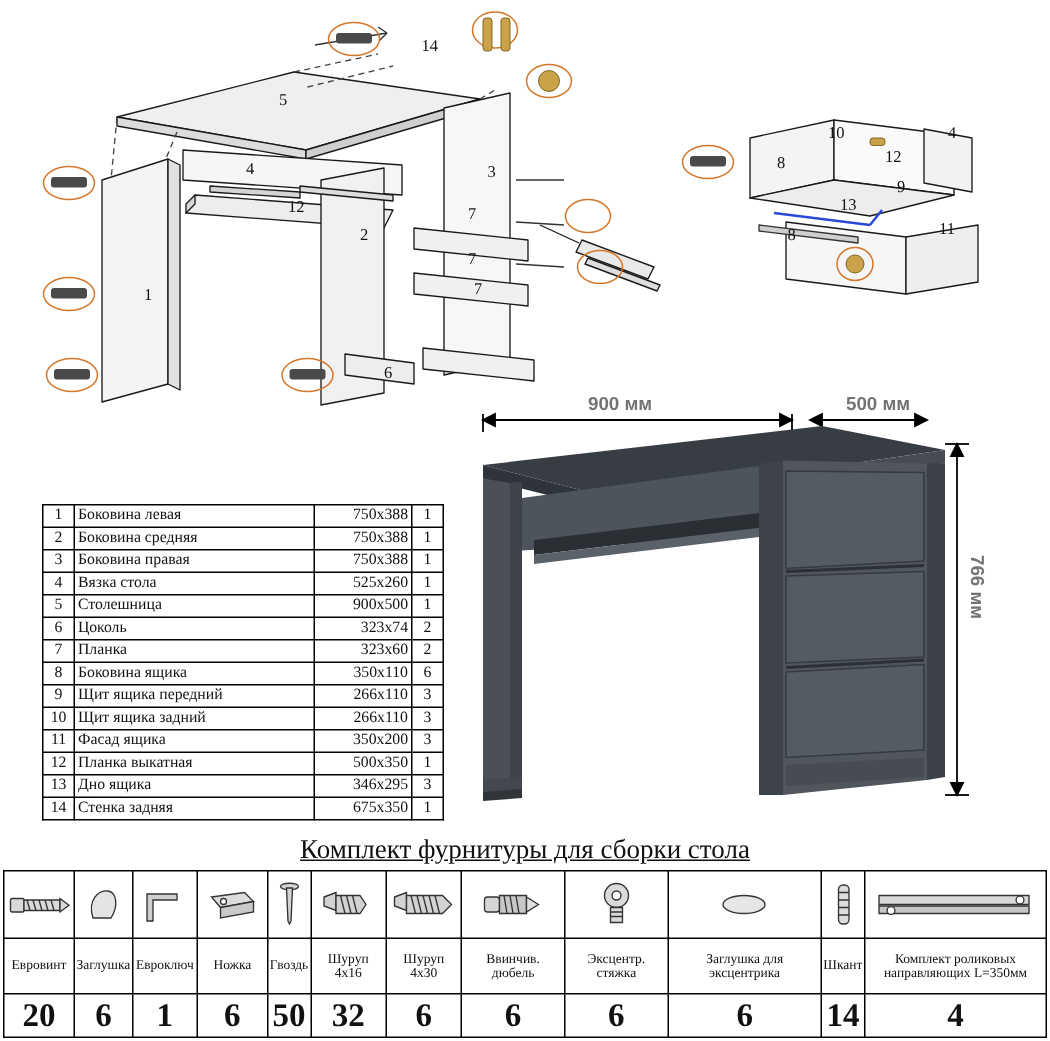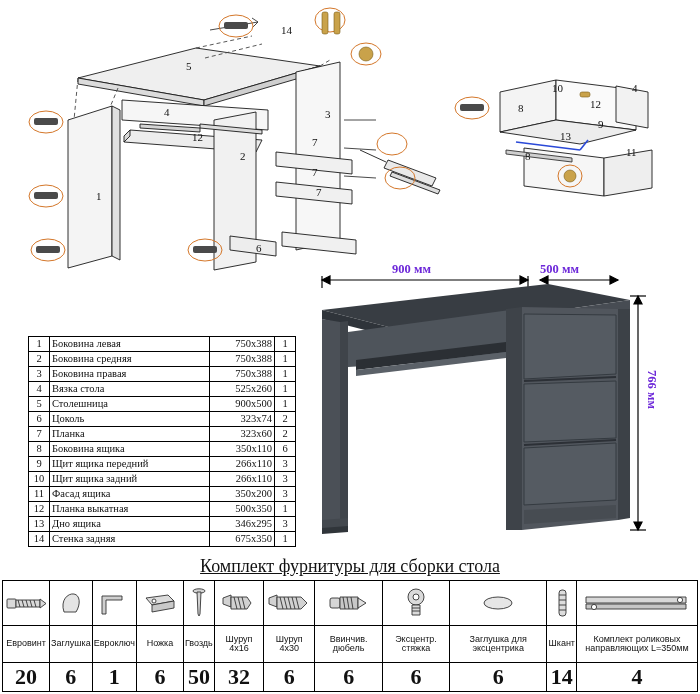--- a/index.html
+++ b/index.html
@@ -29,37 +29,37 @@
   }
   #parts-table td.num{width:16px;text-align:center;}
   #parts-table td.nm{text-align:left;}
   #parts-table td.sz{width:60px;text-align:right;}
   #parts-table td.qty{width:16px;text-align:center;}
 
   
   #desk{left:300px;top:262px;width:400px;height:290px;}
 
   .dim-label{
-    font-family:Liberation Serif, serif;
-    font-weight:bold;font-size:12.5px;color:#6d28d9;
+    font-family:Liberation Sans, sans-serif;
+    font-weight:bold;font-size:12.5px;color:#737373;
   }
   .vert{
     writing-mode:vertical-rl;
     text-orientation:mixed;
   }
 
   
   #kit-title{
     left:0;top:556px;width:700px;text-align:center;
     font-size:18px;font-family:"Liberation Serif", serif;text-decoration:underline;
   }
   #kit{left:2px;top:580px;width:696px;border-collapse:collapse;}
   #kit td{border:1px solid #000;text-align:center;vertical-align:middle;}
   #kit tr.icons td{height:42px;}
-  #kit tr.names td{height:34px;font-size:9px;line-height:1.05;padding:1px;font-family:Liberation Sans, sans-serif;margin-left:20px;}
+  #kit tr.names td{height:34px;font-size:9px;line-height:1.05;padding:1px;font-family:Liberation Serif, serif;margin-left:20px;}
   #kit tr.counts td{height:26px;font-size:22px;font-weight:bold;font-family:"Liberation Serif", serif;}
 
   .ico{display:block;margin:0 auto;}
 </style>
 </head>
 <body>
 
 <div class="abs" id="exploded">
 <svg width="700" height="272" viewBox="0 0 700 272" xmlns="http://www.w3.org/2000/svg">
   <g fill="none" stroke="#1a1a1a" stroke-width="0.9" stroke-linejoin="round">
@@ -325,21 +325,21 @@
       <line x1="224" y1="119" x2="316" y2="115"></line>
       <line x1="224" y1="183" x2="316" y2="178"></line>
     </g>
 
     <polygon points="224,248 316,243 316,256 224,262" fill="#474c52"></polygon>
 
     <polygon points="22,266 48,264 48,270 22,272" fill="#30353a"></polygon>
   </svg>
 
   <div class="abs dim-label" style="left:92px;top:0px;">900 мм</div>
-  <div class="abs dim-label" style="left:240px;top:0px;">500 мм</div>
+  <div class="abs dim-label" style="left:264px;top:0px;">500 мм</div>
   <div class="abs dim-label vert" style="left:344px;top:108px;">766 мм</div>
 </div>
 
 <div class="abs" id="kit-title">Комплект фурнитуры для сборки стола</div>
 
 <table class="abs" id="kit">
   <tbody>
     <tr class="icons" id="kit-icons">
         <td>
           <svg class="ico" width="44" height="30">

